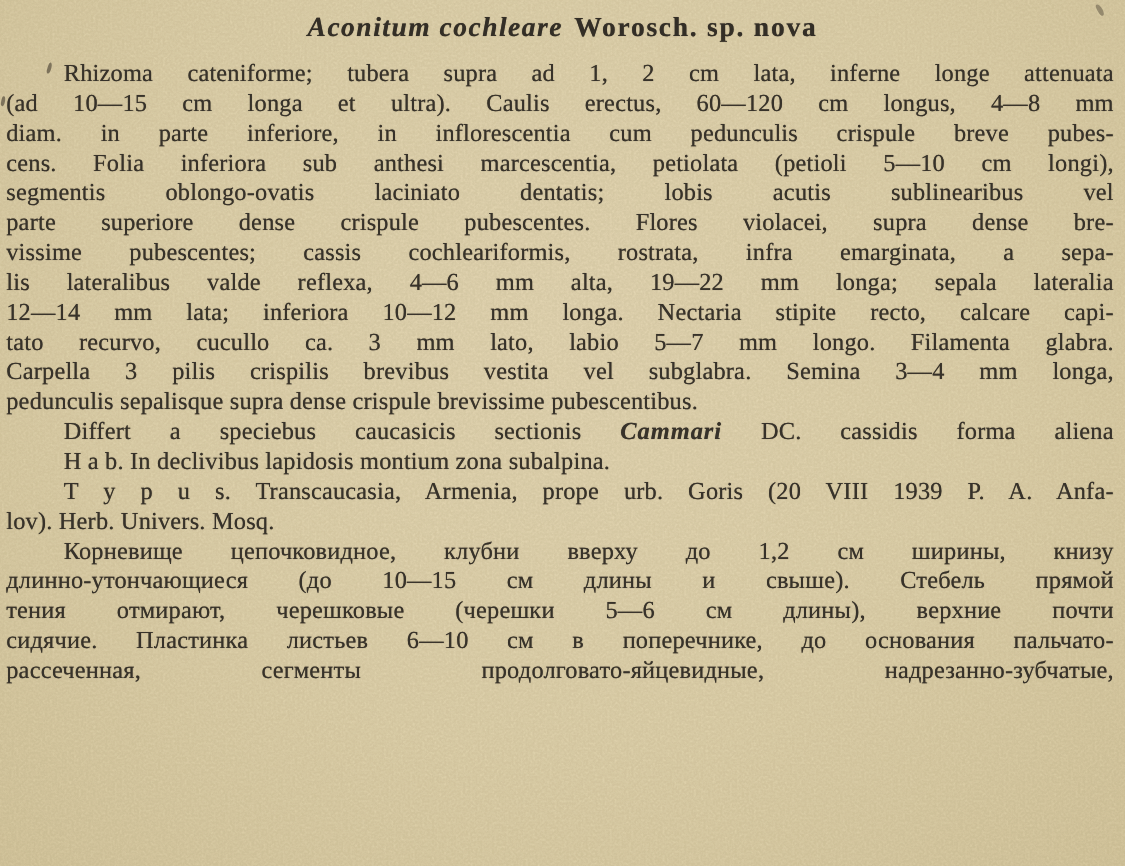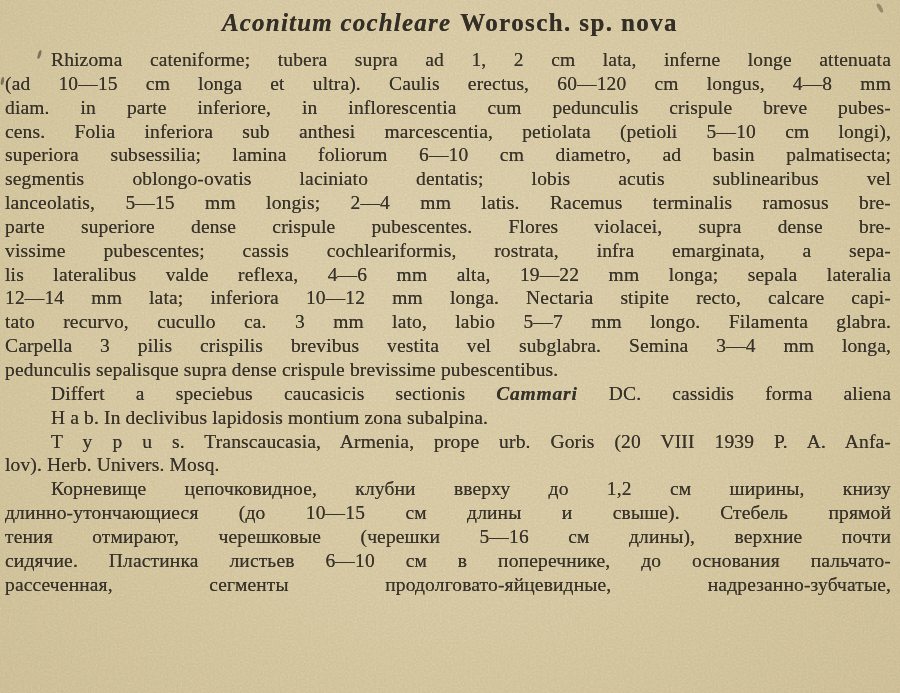--- a/index.html
+++ b/index.html
@@ -19,21 +19,21 @@
     width: 900px;
     height: 693px;
     opacity: 0.22;
     mix-blend-mode: multiply;
     pointer-events: none;
   }
   .title {
     padding-top: 9px;
     height: 32px;
     text-align: center;
-    font-size: 25px;
+    font-size: 22px;
     font-weight: bold;
     letter-spacing: 0.6px;
     white-space: nowrap;
   }
   .title .species { font-style: italic; margin-right: 9px; letter-spacing: 1.2px; }
   .title .authority { letter-spacing: 1.4px; }
   .body {
     position: relative;
     padding: 7px 9px 0 5px;
     font-size: 19.5px;
@@ -75,23 +75,21 @@
     <span class="species">Aconitum cochleare</span><span class="authority">Worosch. sp. nova</span>
   </div>
 
   <div class="body">
 
     <div class="para">
       <div class="ln j ind">Rhizoma cateniforme; tubera supra ad 1, 2 cm lata, inferne longe attenuata</div>
       <div class="ln j">(ad 10—15 cm longa et ultra). Caulis erectus, 60—120 cm longus, 4—8 mm</div>
       <div class="ln j">diam. in parte inferiore, in inflorescentia cum pedunculis crispule breve pubes-</div>
       <div class="ln j">cens. Folia inferiora sub anthesi marcescentia, petiolata (petioli 5—10 cm longi),</div>
-      <div class="ln j">superiora subsessilia; lamina foliorum 6—10 cm diametro, ad basin palmatisecta;</div>
       <div class="ln j">segmentis oblongo-ovatis laciniato dentatis; lobis acutis sublinearibus vel</div>
-      <div class="ln j">lanceolatis, 5—15 mm longis; 2—4 mm latis. Racemus terminalis ramosus bre-</div>
       <div class="ln j">parte superiore dense crispule pubescentes. Flores violacei, supra dense bre-</div>
       <div class="ln j">vissime pubescentes; cassis cochleariformis, rostrata, infra emarginata, a sepa-</div>
       <div class="ln j">lis lateralibus valde reflexa, 4—6 mm alta, 19—22 mm longa; sepala lateralia</div>
       <div class="ln j">12—14 mm lata; inferiora 10—12 mm longa. Nectaria stipite recto, calcare capi-</div>
       <div class="ln j">tato recurvo, cucullo ca. 3 mm lato, labio 5—7 mm longo. Filamenta glabra.</div>
       <div class="ln j">Carpella 3 pilis crispilis brevibus vestita vel subglabra. Semina 3—4 mm longa,</div>
     </div>
 
     <div class="para">
       <div class="ln">pedunculis sepalisque supra dense crispule brevissime pubescentibus.</div>
@@ -103,19 +101,19 @@
     </div>
 
     <div class="para">
       <div class="ln j ind">T y p u s. Transcaucasia, Armenia, prope urb. Goris (20 VIII 1939 P. A. Anfa-</div>
       <div class="ln">lov). Herb. Univers. Mosq.</div>
     </div>
 
     <div class="para">
       <div class="ln j ind">Корневище цепочковидное, клубни вверху до 1,2 см ширины, книзу</div>
       <div class="ln j">длинно-утончающиеся (до 10—15 см длины и свыше). Стебель прямой</div>
-      <div class="ln j">тения отмирают, черешковые (черешки 5—16 см длины), верхние почти</div>
+      <div class="ln j">тения отмирают, черешковые (черешки 5—6 см длины), верхние почти</div>
       <div class="ln j">сидячие. Пластинка листьев 6—10 см в поперечнике, до основания пальчато-</div>
       <div class="ln j">рассеченная, сегменты продолговато-яйцевидные, надрезанно-зубчатые,</div>
     </div>
 
   </div>
 </div>
 
 </body></html>

